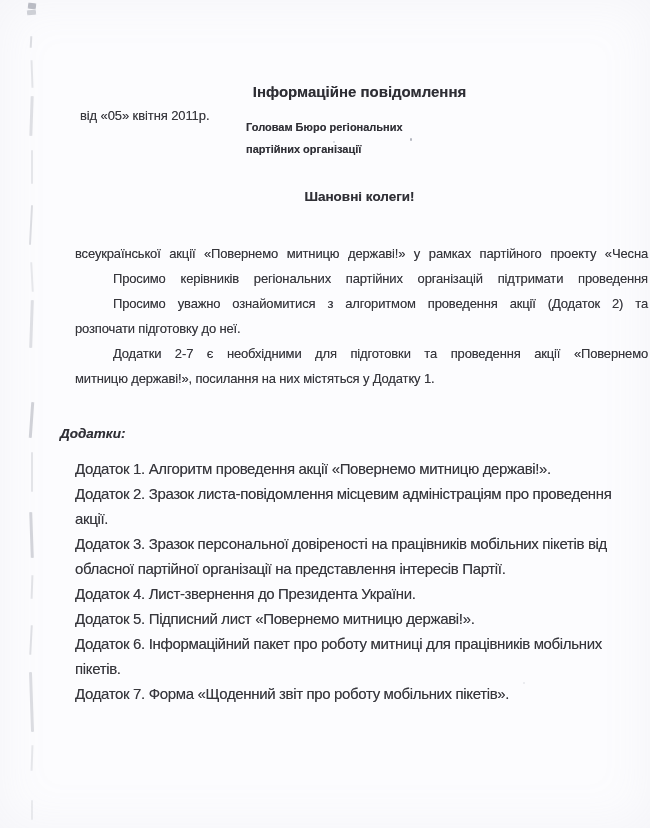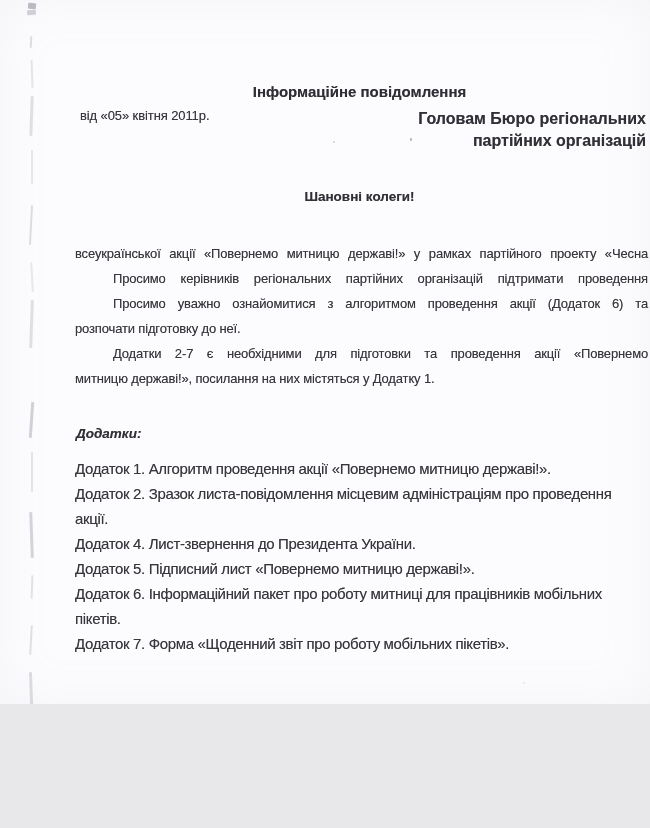--- a/index.html
+++ b/index.html
@@ -1,56 +1,56 @@
 <!DOCTYPE html>
 <html><head>
 <meta charset="utf-8">
 <style>
   html, body { margin: 0; padding: 0; background: #e8e8ea; }
   .page {
     position: relative;
     width: 650px;
-    height: 704px;
+    height: 828px;
     background: #fcfcfe;
     overflow: hidden;
     font-family: "Liberation Sans", "DejaVu Sans", sans-serif;
     color: #36363b;
     box-shadow: inset 0 0 50px rgba(175,180,195,0.10);
   }
   .page * { box-sizing: border-box; }
   .txt { text-shadow: 0 0 0.5px rgba(60,60,72,0.55); }
 
   .title {
     position: absolute; top: 82px; left: 75px; width: 569px;
     margin: 0; text-align: center;
     font-size: 15px; font-weight: bold; line-height: 20px; color: #2e2e34;
   }
   .date {
     position: absolute; top: 107px; left: 80px;
     font-size: 13px; line-height: 18px; letter-spacing: -0.1px;
   }
   .recipient {
-    position: absolute; top: 108px; right: 4px; width: 400px;
-    text-align: right; font-size: 16px; font-weight: bold;
+    position: absolute; top: 116px; right: 4px; width: 400px;
+    text-align: left; font-size: 11px; font-weight: bold;
     line-height: 22px; color: #303036;
   }
   .salutation {
     position: absolute; top: 187px; left: 75px; width: 569px;
     text-align: center; font-size: 13.5px; font-weight: bold;
     line-height: 19px; color: #303036;
   }
   .body-block {
     position: absolute; top: 241px; left: 75px; width: 573px;
     font-size: 13px; line-height: 25px; letter-spacing: -0.15px;
   }
   .bl { width: 100%; }
   .bl.indent { padding-left: 38px; }
   .bl.fill { text-align: justify; text-align-last: justify; }
   .attachments-heading {
-    position: absolute; top: 424px; left: 76px;
+    position: absolute; top: 424px; left: 60px;
     font-size: 13.5px; font-weight: bold; font-style: italic;
     line-height: 19px; color: #303036;
   }
   .attachments {
     position: absolute; top: 456px; left: 75px; width: 569px;
     font-size: 15px; line-height: 25px; letter-spacing: -0.35px;
   }
   .att { width: 100%; }
 
   
@@ -88,38 +88,39 @@
   <div class="art" style="left:410px;top:138px;width:2px;height:3px;opacity:.50"></div>
   <div class="art" style="left:333px;top:141px;width:2px;height:2px;opacity:.30"></div>
   <div class="art" style="left:523px;top:682px;width:2px;height:2px;opacity:.15"></div>
 
   <h1 class="title txt">Інформаційне повідомлення</h1>
 
   <div class="date txt">від «05» квітня 2011р.</div>
 
   <div class="recipient txt">
     <div>Головам Бюро регіональних</div>
-    <div>партійних організацій</div>
+    <div>партійних організації</div>
   </div>
 
   <div class="salutation txt">Шановні колеги!</div>
 
   <div class="body-block txt">
     <div class="bl fill">всеукраїнської акції «Повернемо митницю державі!» у рамках партійного проекту «Чесна</div>
     <div class="bl indent fill">Просимо керівників регіональних партійних організацій підтримати проведення</div>
-    <div class="bl indent fill">Просимо уважно ознайомитися з алгоритмом проведення акції (Додаток 6) та</div>
+    <div class="bl indent fill">Просимо уважно ознайомитися з алгоритмом проведення акції (Додаток 2) та</div>
     <div class="bl">розпочати підготовку до неї.</div>
     <div class="bl indent fill">Додатки 2-7 є необхідними для підготовки та проведення акції «Повернемо</div>
     <div class="bl">митницю державі!», посилання на них містяться у Додатку 1.</div>
   </div>
 
   <div class="attachments-heading txt">Додатки:</div>
 
   <div class="attachments txt">
     <div class="att">Додаток 1. Алгоритм проведення акції «Повернемо митницю державі!».</div>
     <div class="att">Додаток 2. Зразок листа-повідомлення місцевим адміністраціям про проведення акції.</div>
+    <div class="att">Додаток 3. Зразок персональної довіреності на працівників мобільних пікетів від обласної партійної організації на представлення інтересів Партії.</div>
     <div class="att">Додаток 4. Лист-звернення до Президента України.</div>
     <div class="att">Додаток 5. Підписний лист «Повернемо митницю державі!».</div>
     <div class="att">Додаток 6. Інформаційний пакет про роботу митниці для працівників мобільних пікетів.</div>
     <div class="att">Додаток 7. Форма «Щоденний звіт про роботу мобільних пікетів».</div>
   </div>
 
 </div>
 
 </body></html>

